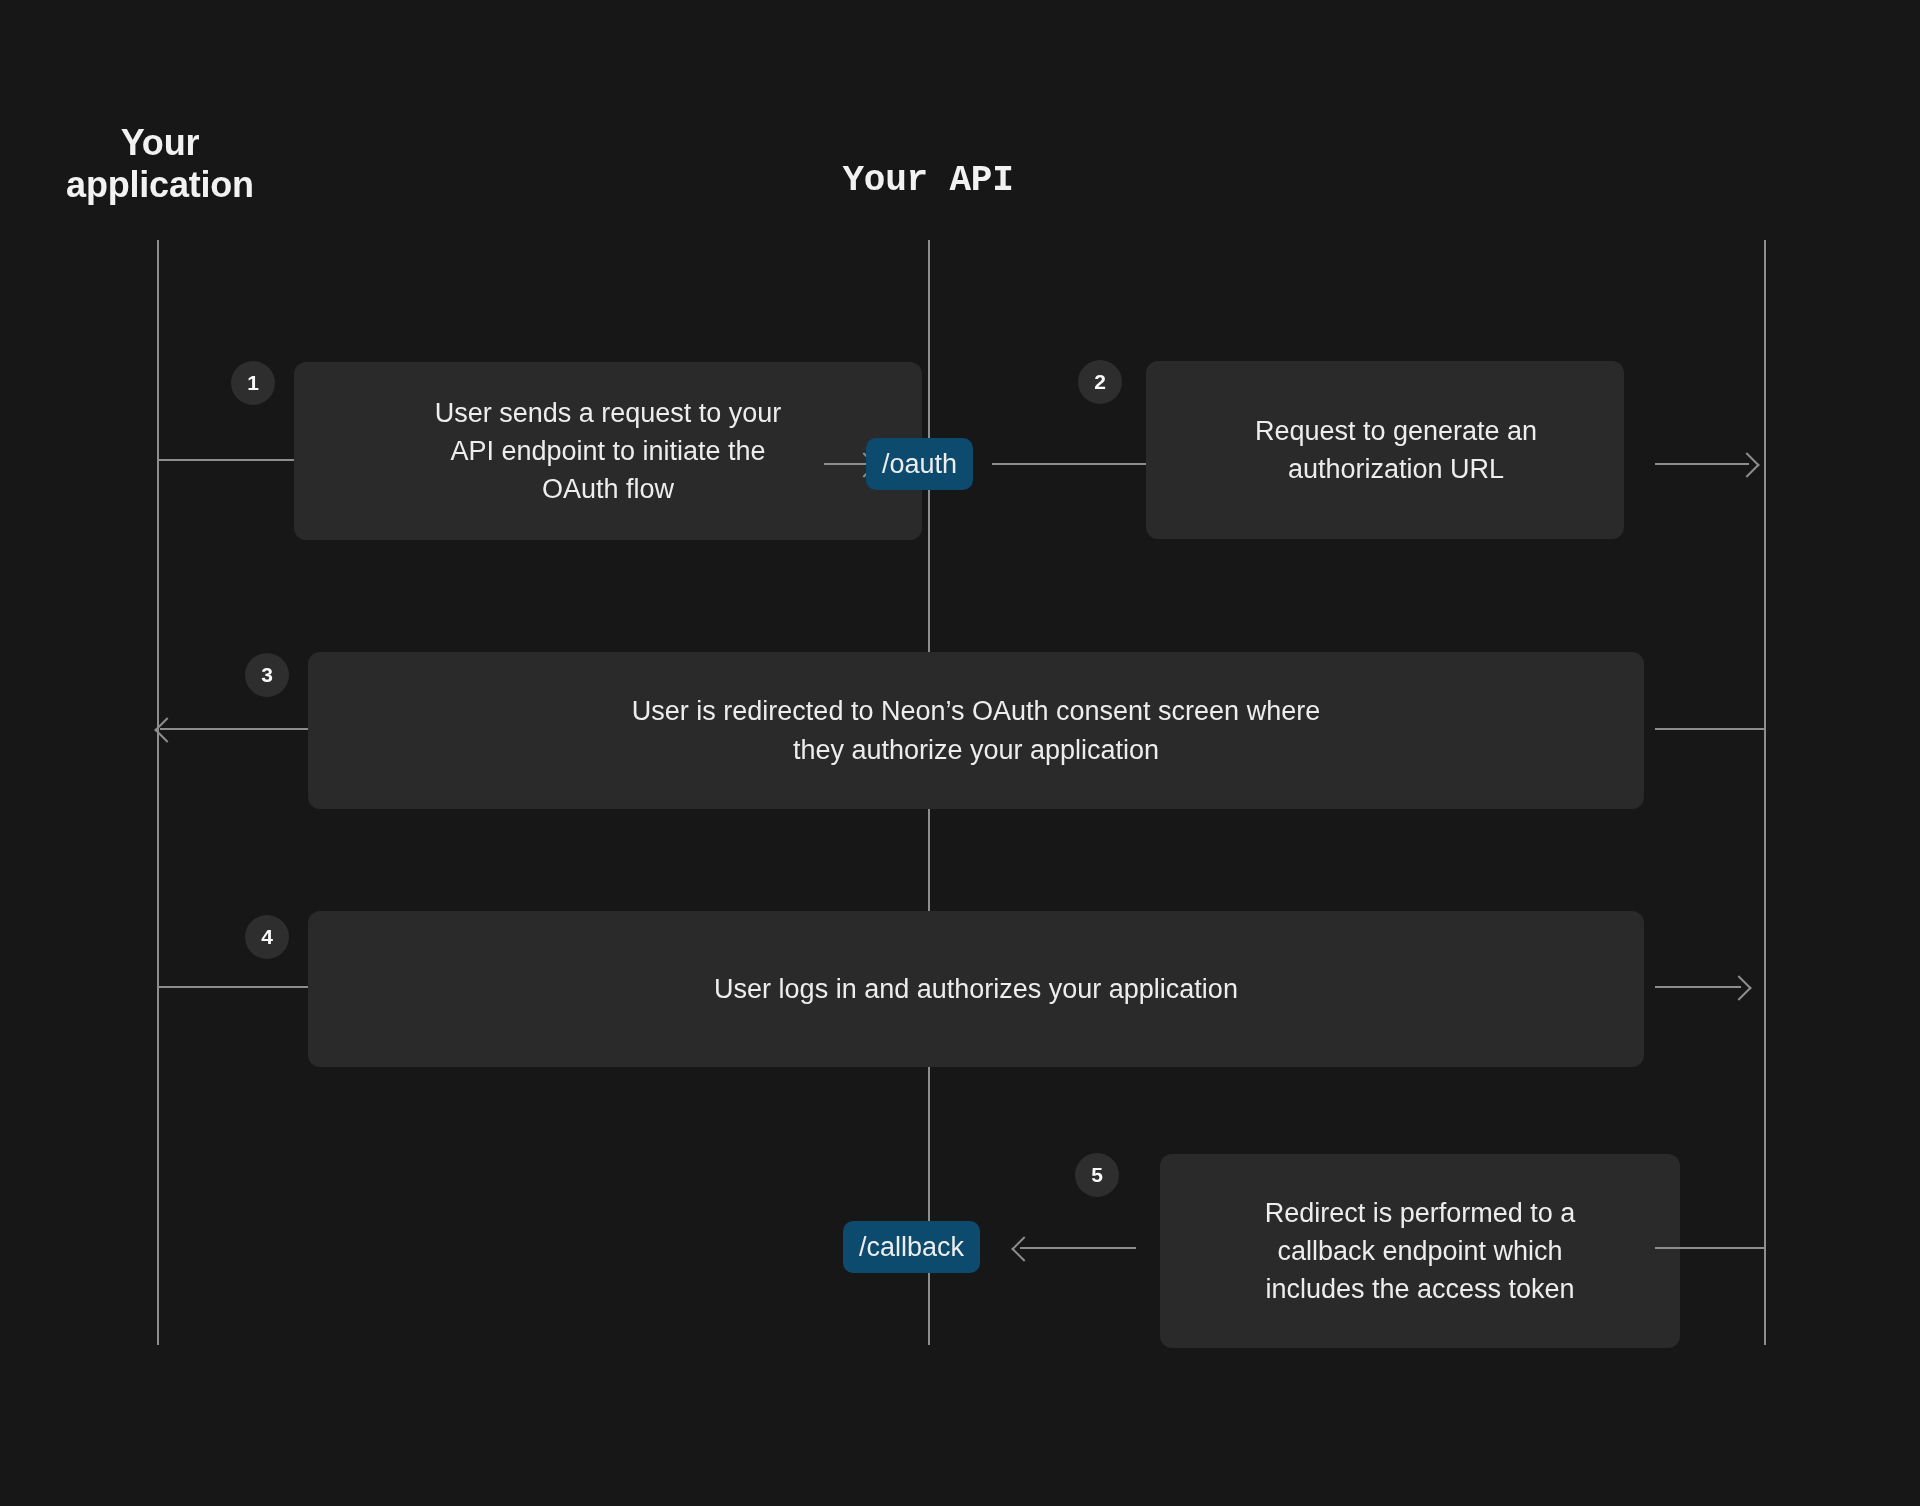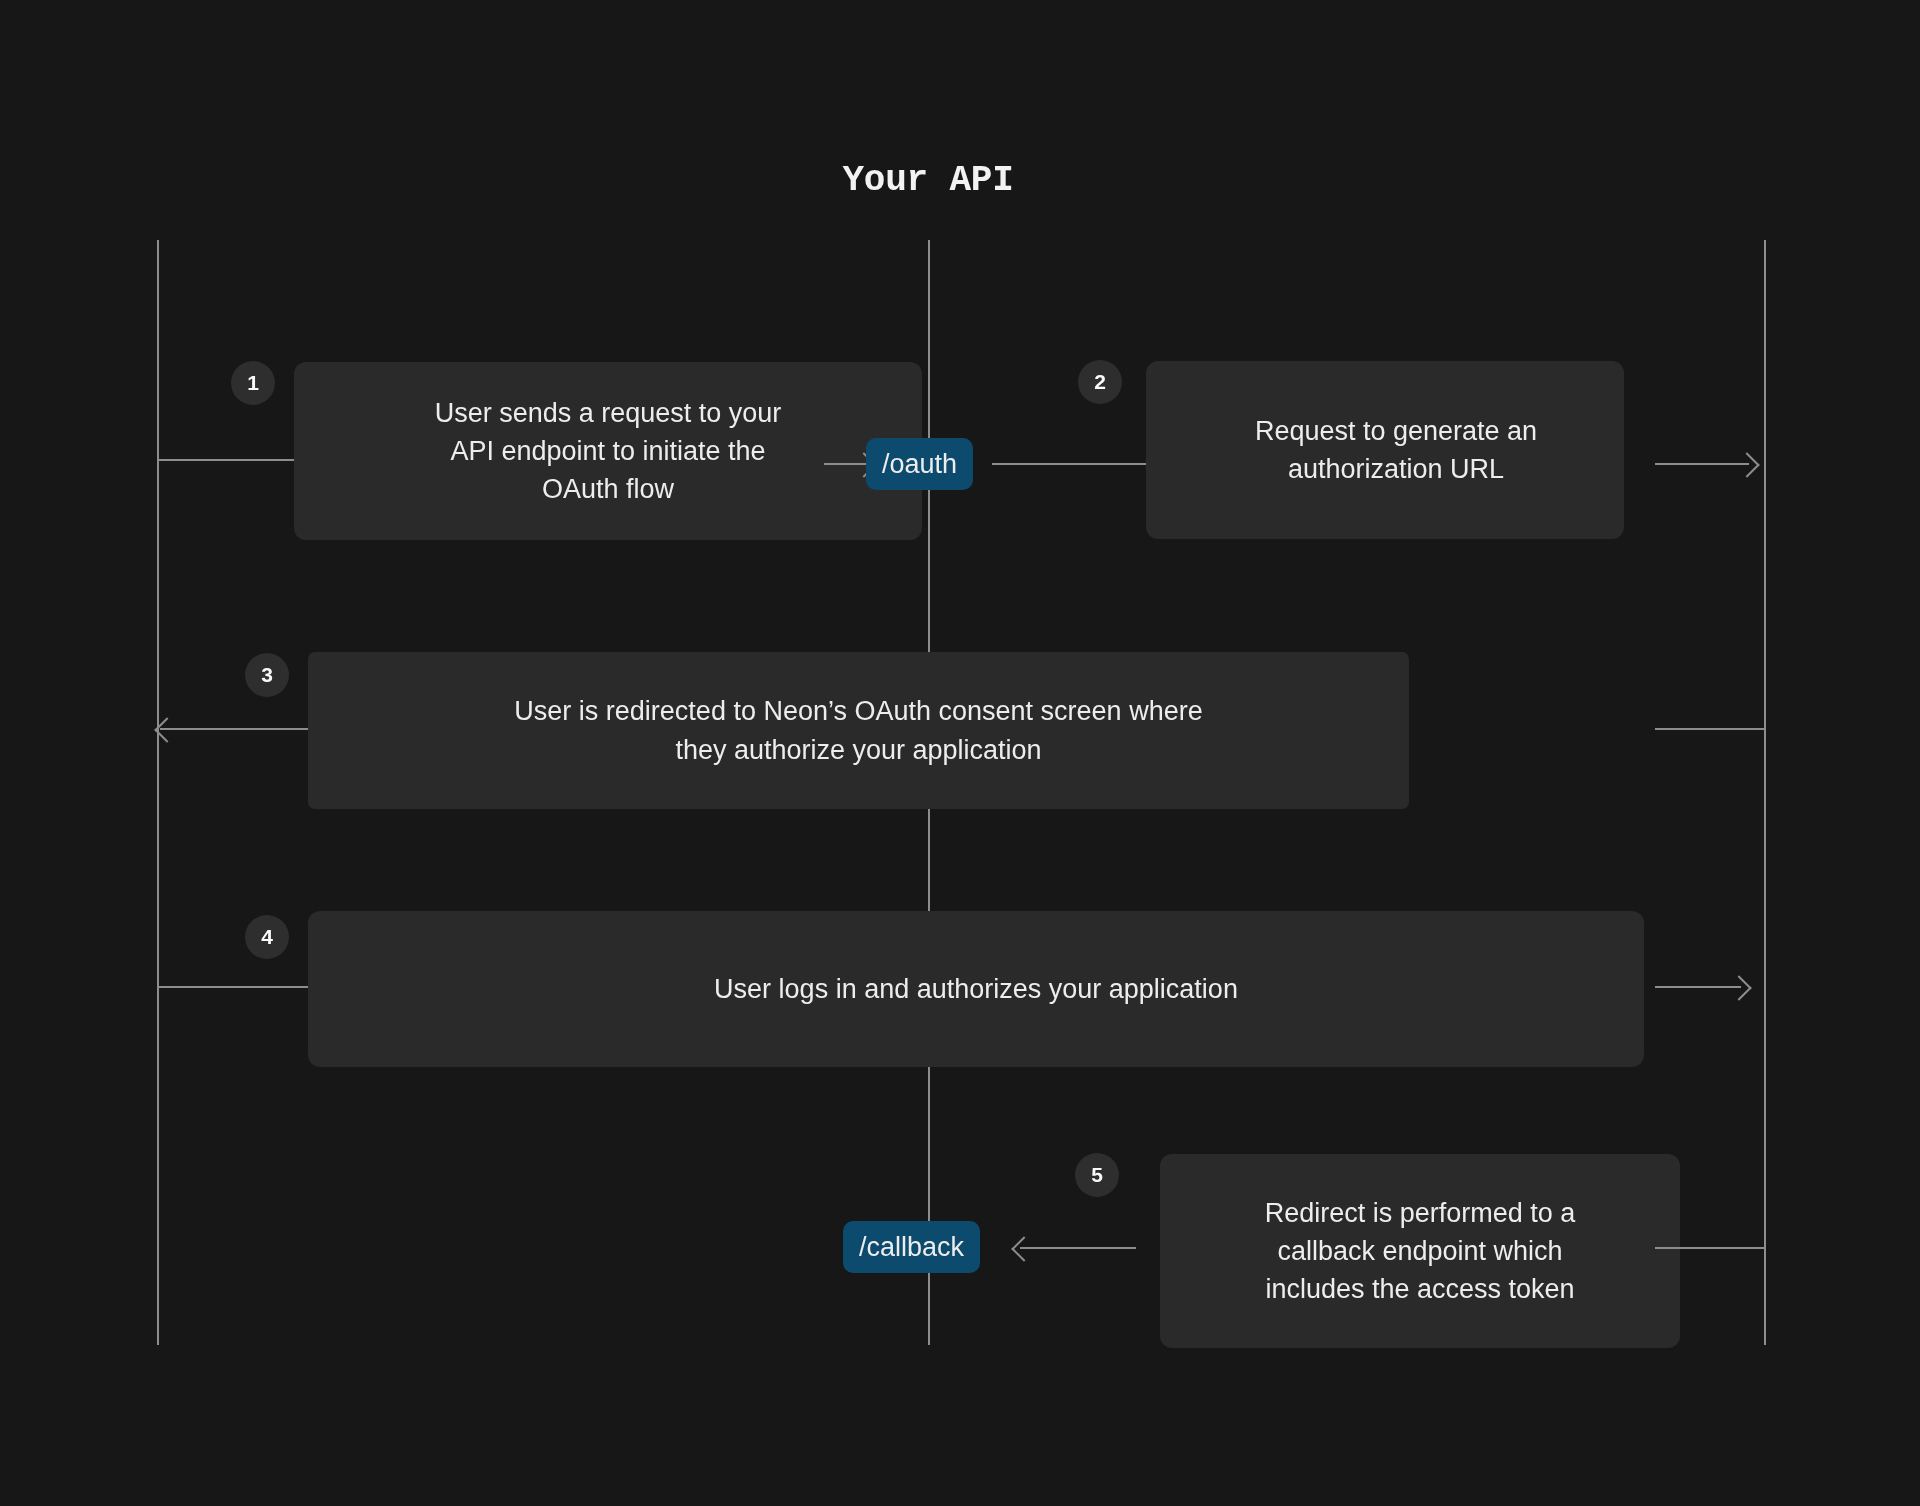--- a/index.html
+++ b/index.html
@@ -103,20 +103,22 @@
     z-index: 2;
   }
   .arrowhead.right { transform: rotate(45deg); }
   .arrowhead.left  { transform: rotate(-135deg); }
 </style>
 </head>
 <body>
 
 <div id="canvas">
 
+  <div class="lane-title" style="left:20px; top:122px; width:280px;">Your
+application</div>
 
   <div class="lane-title" style="left:788px; top:160px; width:280px;font-family:Liberation Mono, monospace;">Your API</div>
 
 
   <div class="lifeline" style="left:157px; top:240px; height:1105px;"></div>
   <div class="lifeline" style="left:928px; top:240px; height:1105px;"></div>
   <div class="lifeline" style="left:1764px; top:240px; height:1105px;"></div>
 
   <div class="conn" style="left:158px; top:459px; width:136px;"></div>
 
@@ -143,21 +145,21 @@
   </div>
 
   <div class="conn" style="left:1655px; top:463px; width:94px;"></div>
   <div class="arrowhead right" style="left:1738px; top:456px;"></div>
 
   <div class="arrowhead left" style="left:158px; top:721px;"></div>
   <div class="conn" style="left:160px; top:728px; width:148px;"></div>
 
   <div class="badge" style="left:245px; top:653px;">3</div>
 
-  <div class="msg-box" style="left:308px; top:652px; width:1101px; height:157px;border-radius:7px;">
+  <div class="msg-box" style="left:308px; top:652px; width:1336px; height:157px;">
     <div class="msg-text">User is redirected to Neon’s OAuth consent screen where
 they authorize your application</div>
   </div>
 
   <div class="conn" style="left:1655px; top:728px; width:110px;"></div>
 
   <div class="conn" style="left:158px; top:986px; width:150px;"></div>
 
   <div class="badge" style="left:245px; top:915px;">4</div>
 

